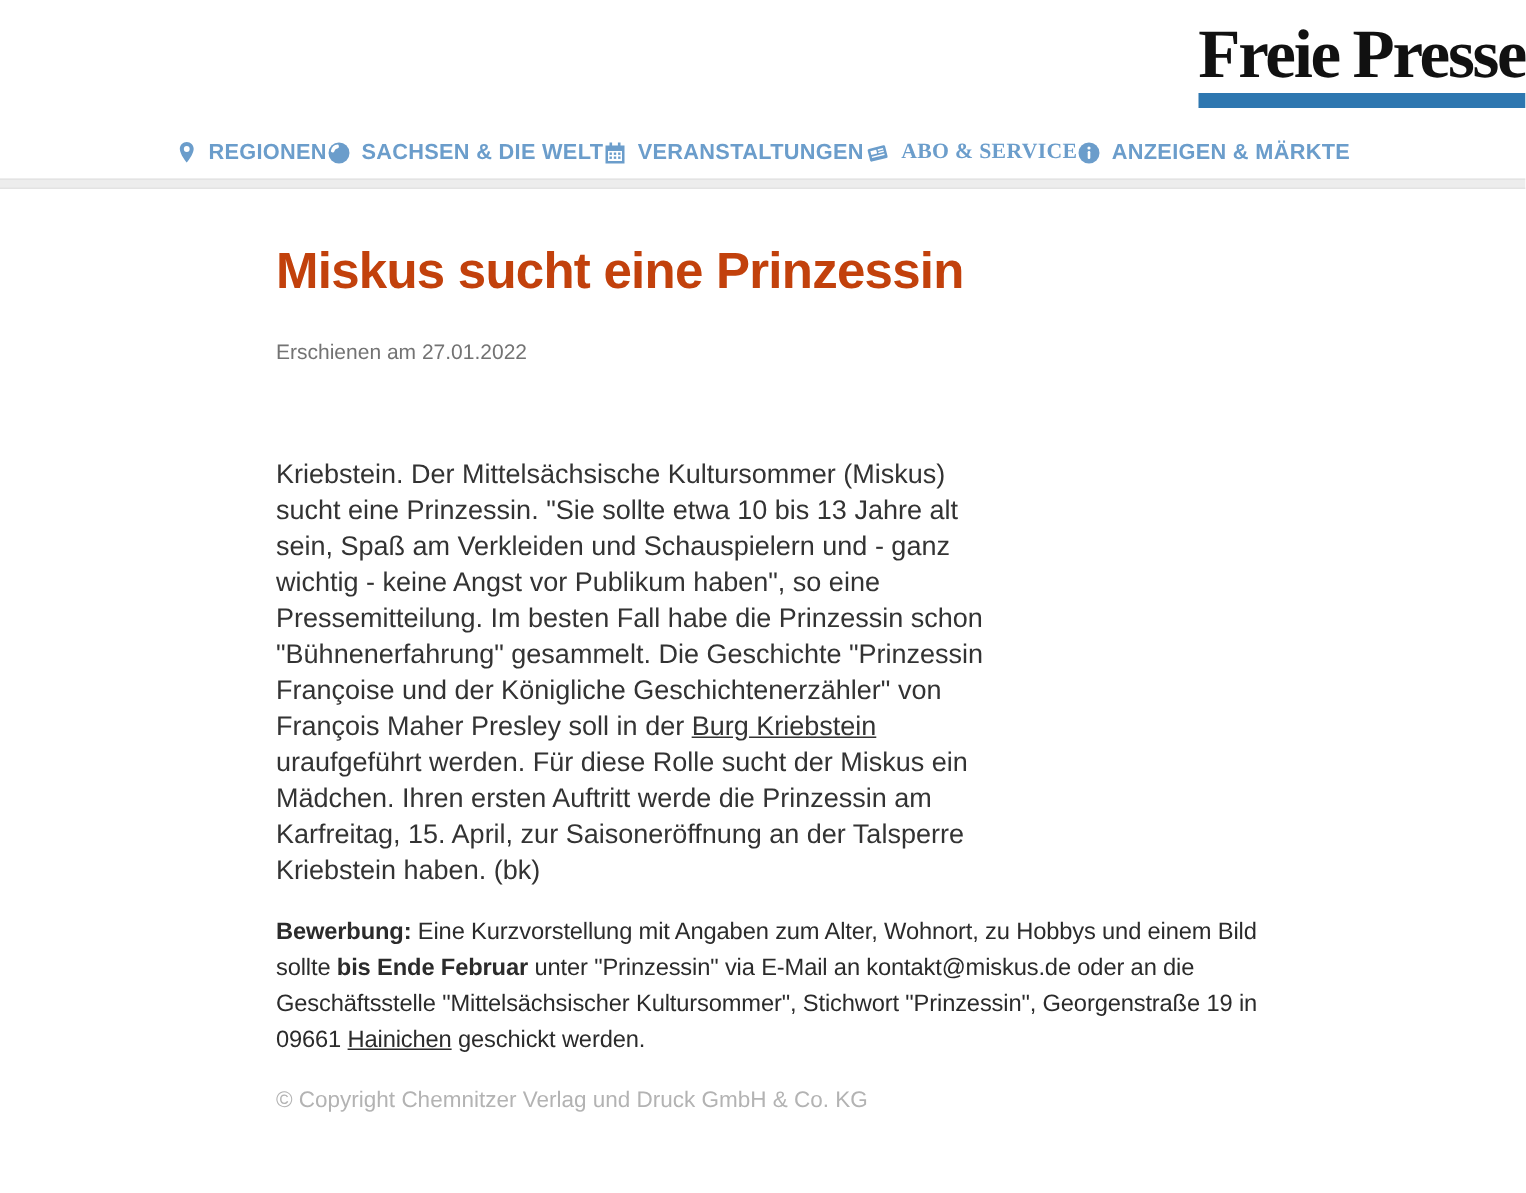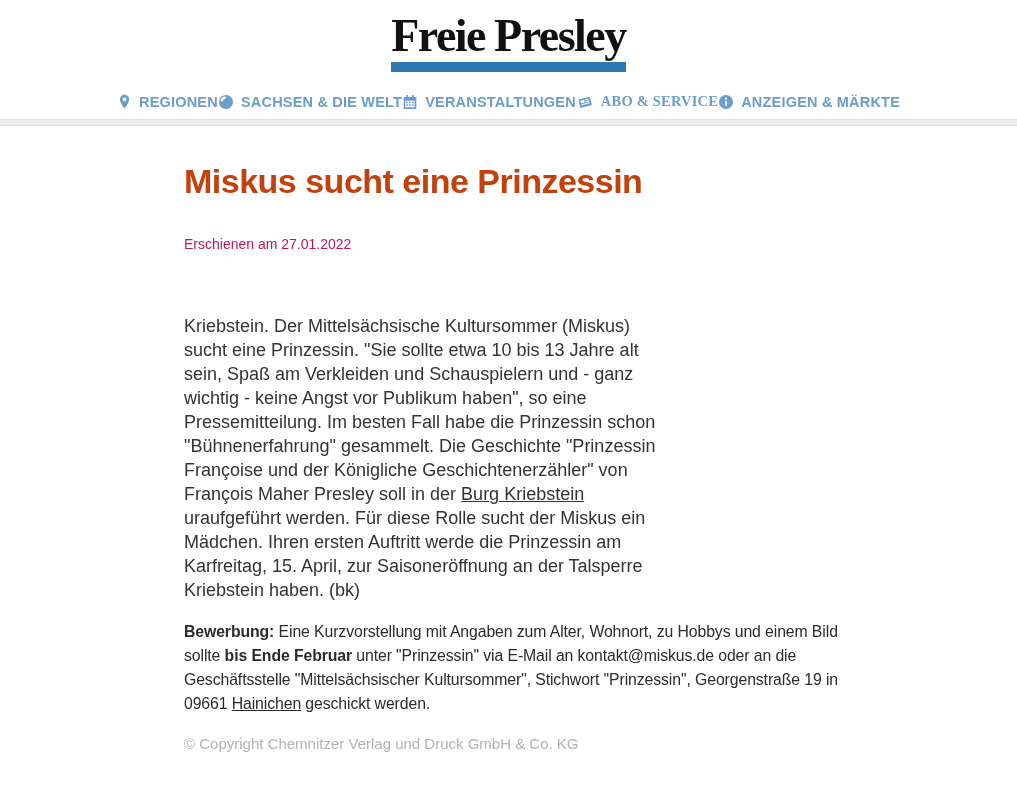--- a/index.html
+++ b/index.html
@@ -6,21 +6,21 @@
   html, body { margin: 0; padding: 0; }
   body {
     width: 1017px;
     height: 795px;
     background: #ffffff;
     font-family: "Liberation Sans", sans-serif;
     overflow: hidden;
   }
 
   
-  .site-header { padding-top: 13px; text-align: center; }
+  .site-header { padding-top: 13px; text-align: right; }
   .logo {
     display: inline-block;
     text-decoration: none;
     color: #111;
   }
   .logo-text {
     font-family: "Liberation Serif", serif;
     font-weight: 700;
     font-size: 46px;
     line-height: 1;
@@ -68,22 +68,22 @@
   .content { margin-left: 184px; width: 660px; }
   .article-title {
     margin: 37px 0 0 0;
     font-size: 34px;
     font-weight: 700;
     letter-spacing: -0.5px;
     color: #c2410c;
     line-height: 1.1;
   }
   .published-date {
-    margin-top: 36px;
-    color: #be185d;
+    margin-top: 26px;
+    color: #737373;
     font-size: 14px;
   }
   .body-text {
     margin-top: 62px;
     width: 492px;
     font-size: 18px;
     line-height: 24px;
     color: #333;
   }
   .application-text {
@@ -102,21 +102,21 @@
     font-size: 15px;
   }
 </style>
 </head>
 <body>
 
 <header class="site-header">
   <a class="logo" href="#">
     <span class="logo-text">
       <span>Freie</span>
-      <span>Presley</span>
+      <span>Presse</span>
     </span>
     <span class="logo-bar" style="display: block; background: rgb(46, 119, 176);"></span>
   </a>
 
   <nav class="main-nav">
     <a class="nav-item" href="#" style="color: rgb(107, 157, 203);">
       <svg width="15" height="15" viewBox="0 0 24 24" fill="currentColor">
           <path d="M12 1C7.9 1 4.6 4.3 4.6 8.4 4.6 14 12 23 12 23s7.4-9 7.4-14.6C19.4 4.3 16.1 1 12 1zm0 10.6a3.1 3.1 0 1 1 0-6.2 3.1 3.1 0 0 1 0 6.2z"></path>
         </svg>
       <span>REGIONEN</span>

